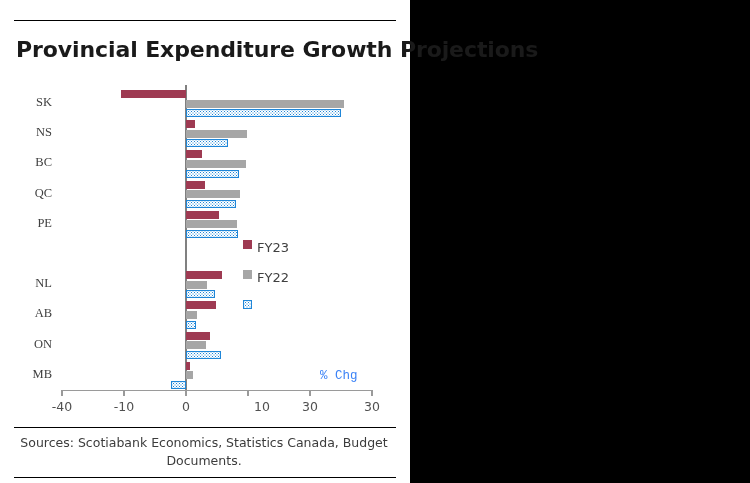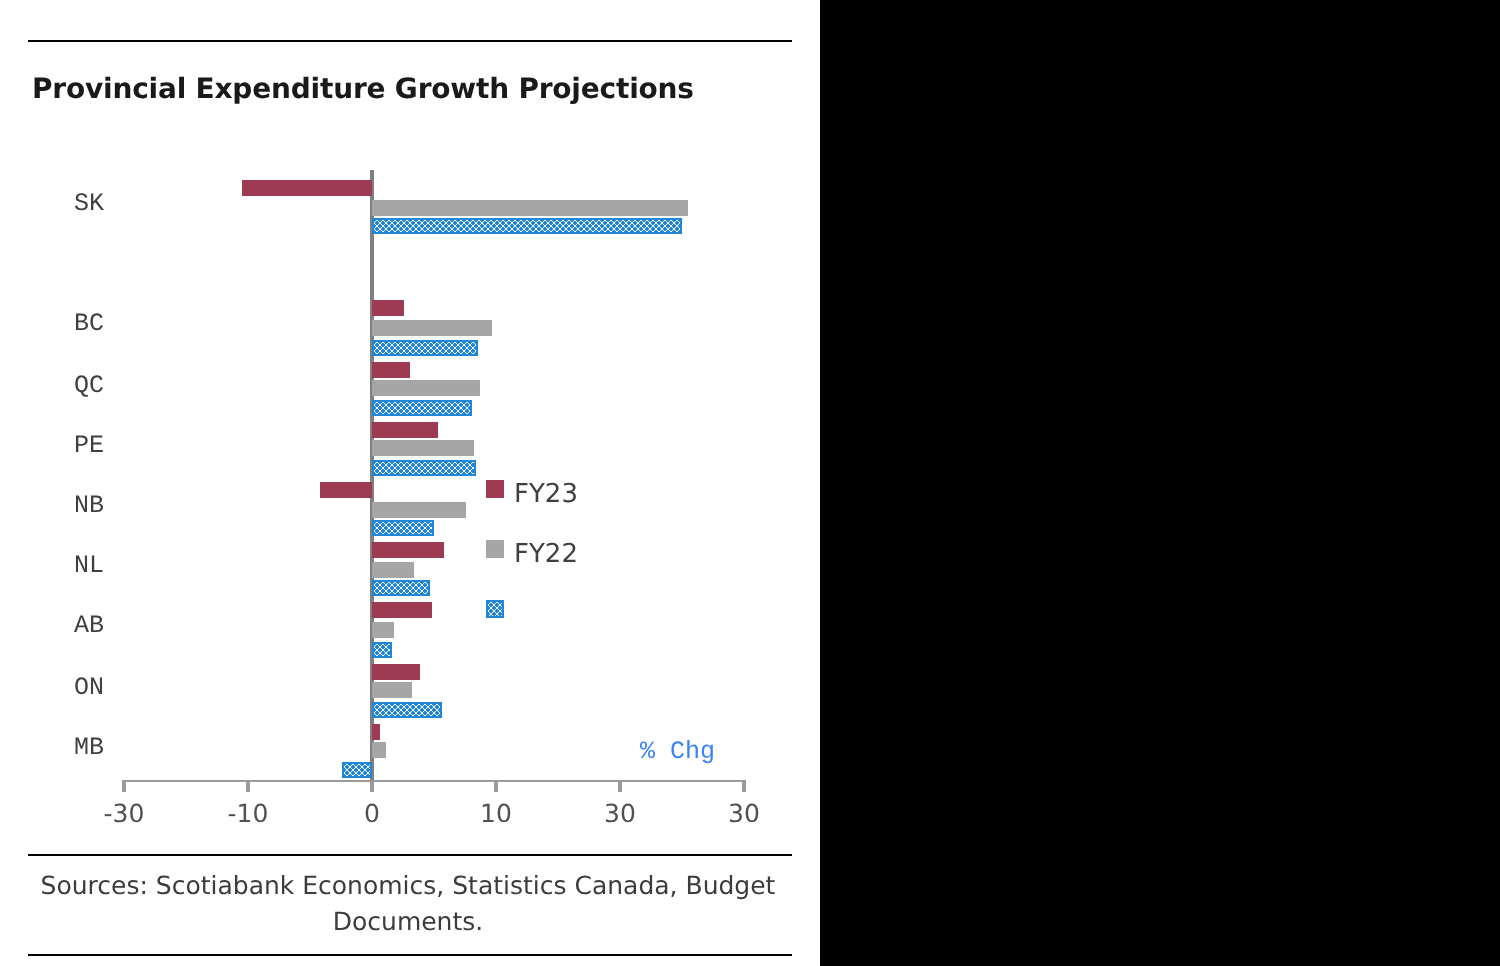--- a/index.html
+++ b/index.html
@@ -34,21 +34,21 @@
   }
   .card-rule.top { top: 20px; }
   .card-rule.bottom { top: 427px; }
   .card-rule.bottom2 { top: 477px; }
 
   #chart-title {
     position: absolute;
     left: 16px;
     top: 37px;
     width: 390px;
-    font-size: 14px;
+    font-size: 22px;
     font-weight: bold;
     color: #1a1a1a;
     letter-spacing: -0.1px;
     font-family: "DejaVu Sans", sans-serif;
     white-space: nowrap;
   }
 
   
   #plot {
     position: absolute;
@@ -59,21 +59,21 @@
   }
 
   .cat-label {
     position: absolute;
     right: 100%;
     margin-right: 10px;
     font-size: 12.5px;
     color: #404040;
     white-space: nowrap;
     text-align: right;
-    font-family: Liberation Mono, monospace;
+    font-family: Liberation Serif, serif;
   }
 
   .group { position: absolute; left: 0; width: 100%; }
 
   .bar {
     position: absolute;
     height: 8px;
     box-sizing: border-box;
   }
   .bar.fy23  { background: #9e3a52; }
@@ -186,61 +186,61 @@
 <div id="figure">
 
   <div class="card-rule top"></div>
 
   <div id="chart-title">Provincial Expenditure Growth Projections</div>
 
   <div id="plot">
     <div id="zero-line" style="left: 123.2px;"></div>
     <div id="x-axis"></div>
   <div class="tick" style="left: -0.7px;"></div>
-      <div class="tick-label" style="left: 0px;">-30</div>
+      <div class="tick-label" style="left: 0px;">-40</div>
       <div class="tick" style="left: 61.3px;"></div>
       <div class="tick-label" style="left: 62px;">-10</div>
       <div class="tick" style="left: 123.3px;"></div>
       <div class="tick-label" style="left: 124px;">0</div>
       <div class="tick" style="left: 185.3px;"></div>
-      <div class="tick-label" style="left: 186px;">10</div>
+      <div class="tick-label" style="left: 200px;">10</div>
       <div class="tick" style="left: 247.3px;"></div>
       <div class="tick-label" style="left: 248px;">30</div>
       <div class="tick" style="left: 309.3px;"></div>
       <div class="tick-label" style="left: 310px;">30</div>
       <div class="group" style="top: 0px; height: 30.2px;">
         <div class="cat-label" style="top: 7.1px;">SK</div>
         <div class="bar fy23" style="left: 58.9px; width: 65.1px; top: 2px;"></div>
         <div class="bar fy22" style="left: 124px; width: 158.1px; top: 11.6px;"></div>
         <div class="bar mid" style="left: 124px; width: 155px; top: 21.2px;"></div>
       </div>
+      <div class="group" style="top: 30.2px; height: 30.2px;">
+        <div class="cat-label" style="top: 7.1px;">NS</div>
+        <div class="bar fy23" style="left: 124px; width: 9.3px; top: 2px;"></div>
+        <div class="bar fy22" style="left: 124px; width: 61.38px; top: 11.6px;"></div>
+        <div class="bar mid" style="left: 124px; width: 42.16px; top: 21.2px;"></div>
+      </div>
       <div class="group" style="top: 60.4px; height: 30.2px;">
         <div class="cat-label" style="top: 7.1px;">BC</div>
         <div class="bar fy23" style="left: 124px; width: 15.5px; top: 2px;"></div>
         <div class="bar fy22" style="left: 124px; width: 59.52px; top: 11.6px;"></div>
         <div class="bar mid" style="left: 124px; width: 52.7px; top: 21.2px;"></div>
       </div>
       <div class="group" style="top: 120.8px; height: 30.2px;">
         <div class="cat-label" style="top: 7.1px;">PE</div>
         <div class="bar fy23" style="left: 124px; width: 32.86px; top: 2px;"></div>
         <div class="bar fy22" style="left: 124px; width: 50.84px; top: 11.6px;"></div>
         <div class="bar mid" style="left: 124px; width: 52.08px; top: 21.2px;"></div>
       </div>
       <div class="group" style="top: 90.6px; height: 30.2px;">
         <div class="cat-label" style="top: 7.1px;">QC</div>
         <div class="bar fy23" style="left: 124px; width: 18.6px; top: 2px;"></div>
         <div class="bar fy22" style="left: 124px; width: 53.94px; top: 11.6px;"></div>
         <div class="bar mid" style="left: 124px; width: 49.6px; top: 21.2px;"></div>
       </div>
-      <div class="group" style="top: 151px; height: 30.2px;">
-        <div class="cat-label" style="top: 7.1px;">NB</div>
-        <div class="bar fy23" style="left: 97.96px; width: 26.04px; top: 2px;"></div>
-        <div class="bar fy22" style="left: 124px; width: 47.12px; top: 11.6px;"></div>
-        <div class="bar mid" style="left: 124px; width: 31px; top: 21.2px;"></div>
-      </div>
       <div class="group" style="top: 181.2px; height: 30.2px;">
         <div class="cat-label" style="top: 7.1px;">NL</div>
         <div class="bar fy23" style="left: 124px; width: 35.96px; top: 2px;"></div>
         <div class="bar fy22" style="left: 124px; width: 21.08px; top: 11.6px;"></div>
         <div class="bar mid" style="left: 124px; width: 28.52px; top: 21.2px;"></div>
       </div>
       <div class="group" style="top: 211.4px; height: 30.2px;">
         <div class="cat-label" style="top: 7.1px;">AB</div>
         <div class="bar fy23" style="left: 124px; width: 29.76px; top: 2px;"></div>
         <div class="bar fy22" style="left: 124px; width: 10.54px; top: 11.6px;"></div>

